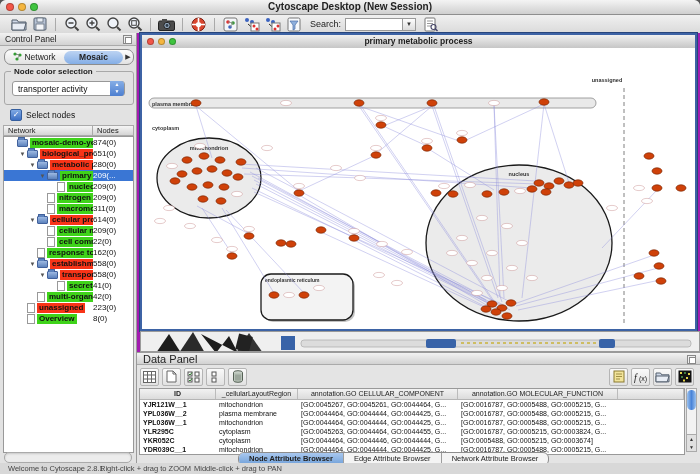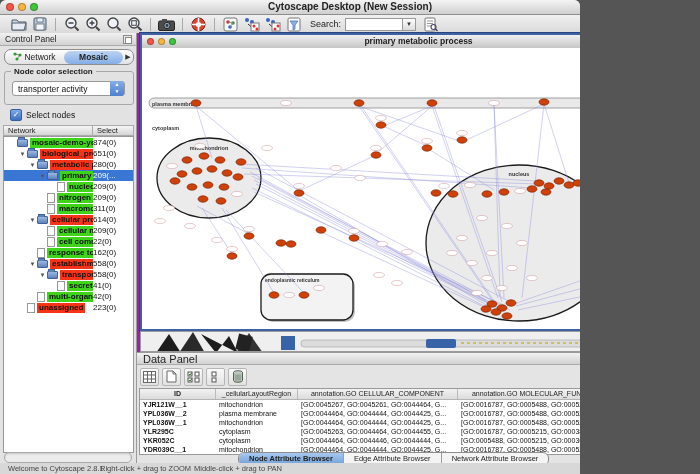--- a/index.html
+++ b/index.html
@@ -1,16 +1,16 @@
 <!DOCTYPE html>
 <html><head>
 <meta charset="utf-8">
 <style>
   html,body{margin:0;padding:0;background:#555;}
-  .app{position:relative;width:580px;height:474px;background:#d8d8d8;font-family:"Liberation Sans",sans-serif;overflow:hidden;border-radius:6px 6px 0 0;}
+  .app{position:relative;width:700px;height:474px;background:#d8d8d8;font-family:"Liberation Sans",sans-serif;overflow:hidden;border-radius:6px 6px 0 0;}
   
   .titlebar{position:absolute;left:0;top:0;width:700px;height:14px;background:linear-gradient(#f4f4f4,#cfcfcf);border-bottom:1px solid #8e8e8e;border-radius:6px 6px 0 0;}
   .tl{position:absolute;top:3px;width:8px;height:8px;border-radius:50%;border:1px solid rgba(0,0,0,.25);box-sizing:border-box;}
   .tl.red{left:6px;background:#f25648;}
   .tl.yellow{left:18px;background:#f5b63f;}
   .tl.green{left:30px;background:#3fc43f;}
   .titlebar .title{position:absolute;left:0;right:0;top:1px;text-align:center;font-size:10px;font-weight:bold;color:#222;}
   
   .toolbar{position:absolute;left:0;top:15px;width:700px;height:18px;background:linear-gradient(#f0f0f0,#dadada);border-bottom:1px solid #979797;display:flex;align-items:center;}
   .tbtn{width:21px;height:17px;display:flex;align-items:center;justify-content:center;background:none;border:none;padding:0;}
@@ -242,21 +242,21 @@
         <span>transporter activity</span>
         <span class="steppers">▲<br>▼</span>
       </div>
     </div>
     <div class="checkrow">
       <span class="checkbox">✓</span>
       <span>Select nodes</span>
     </div>
     <div class="tree-header">
       <div class="c1">Network</div>
-      <div class="c2">Select</div>
+      <div class="c2">Nodes</div>
     </div>
     <div class="tree-box" id="tree-list">
         <div class="tree-row" style="padding-left: 4px;">
           <span class="spc"></span>
           <span class="ficon folder"></span>
           <span class="lbl green">mosaic-demo-yeast</span>
           <span class="cnt">874(0)</span>
         </div>
         <div class="tree-row" style="padding-left: 14px;">
           <span class="tri">▼</span>
@@ -340,20 +340,26 @@
           <span class="spc"></span>
           <span class="ficon file"></span>
           <span class="lbl green">multi-organism pro</span>
           <span class="cnt">42(0)</span>
         </div>
         <div class="tree-row" style="padding-left: 14px;">
           <span class="spc"></span>
           <span class="ficon file"></span>
           <span class="lbl red">unassigned</span>
           <span class="cnt">223(0)</span>
+        </div>
+        <div class="tree-row" style="padding-left: 14px;">
+          <span class="spc"></span>
+          <span class="ficon file"></span>
+          <span class="lbl green">Overview</span>
+          <span class="cnt">8(0)</span>
         </div>
       </div>
     <div class="memgauge"></div>
   </div>
 
   <div class="desktop">
     <div class="net-window">
       <div class="net-titlebar">
         <span class="tl red"></span>
         <span class="tl yellow"></span>

